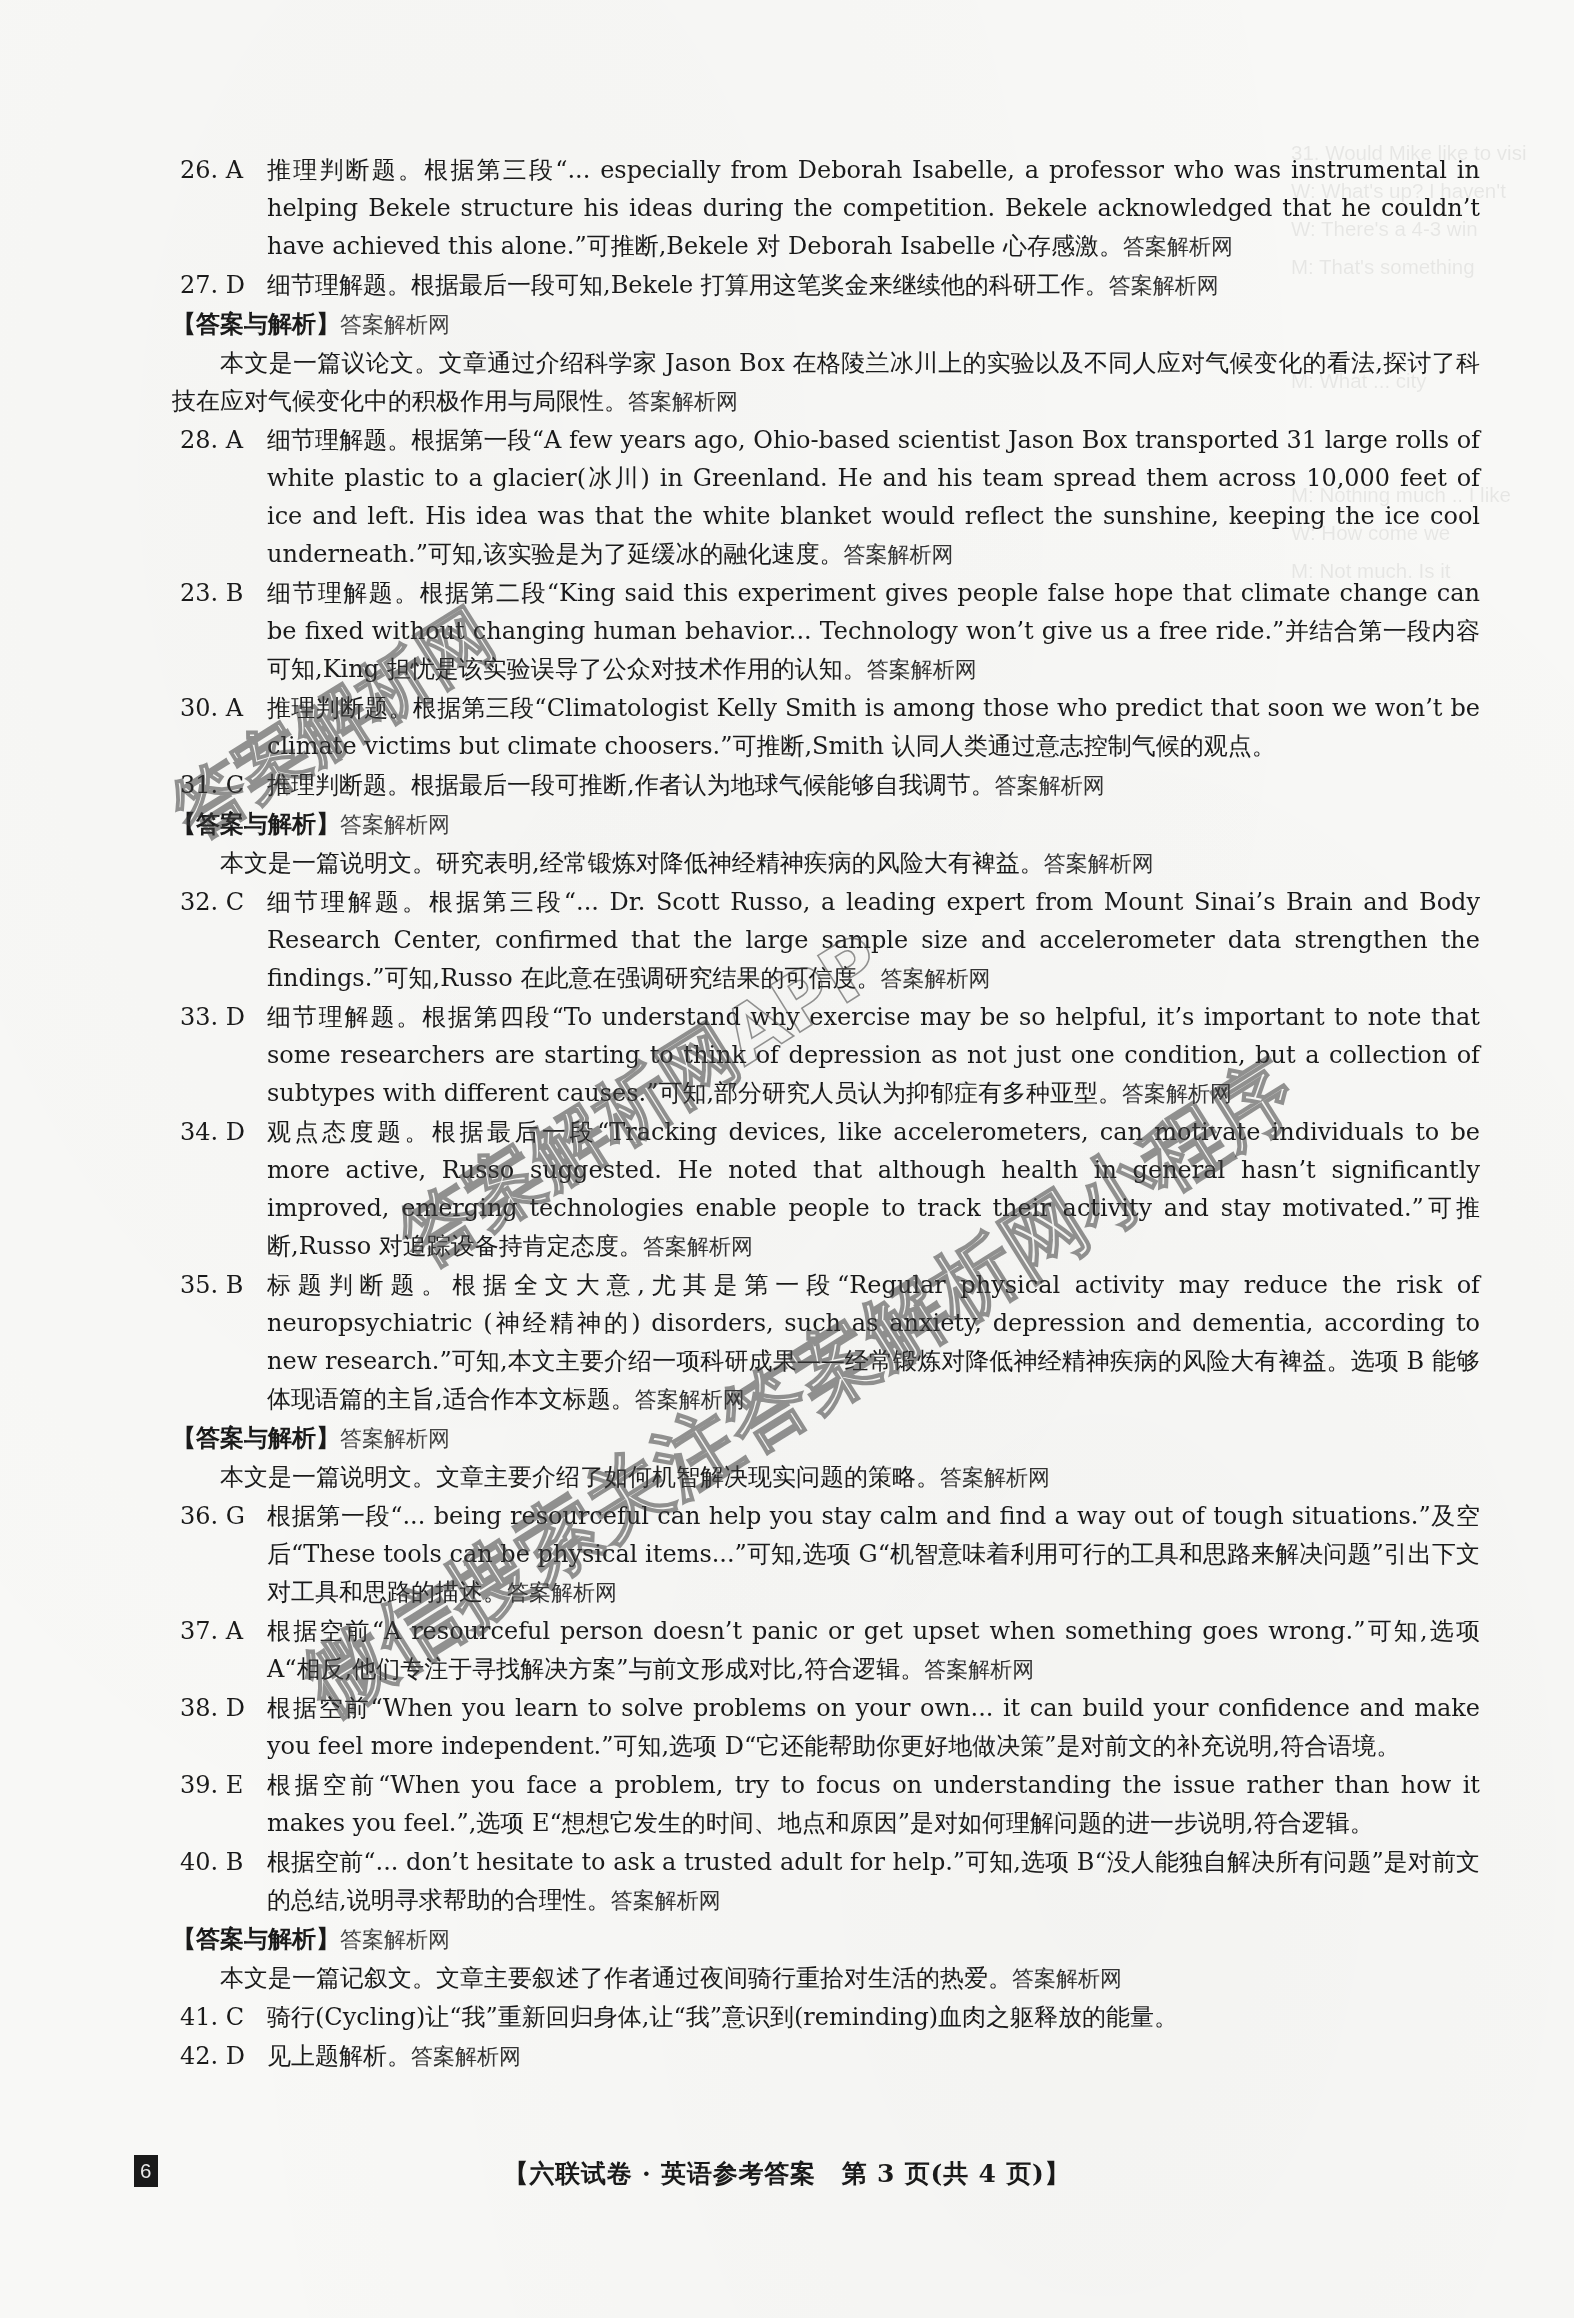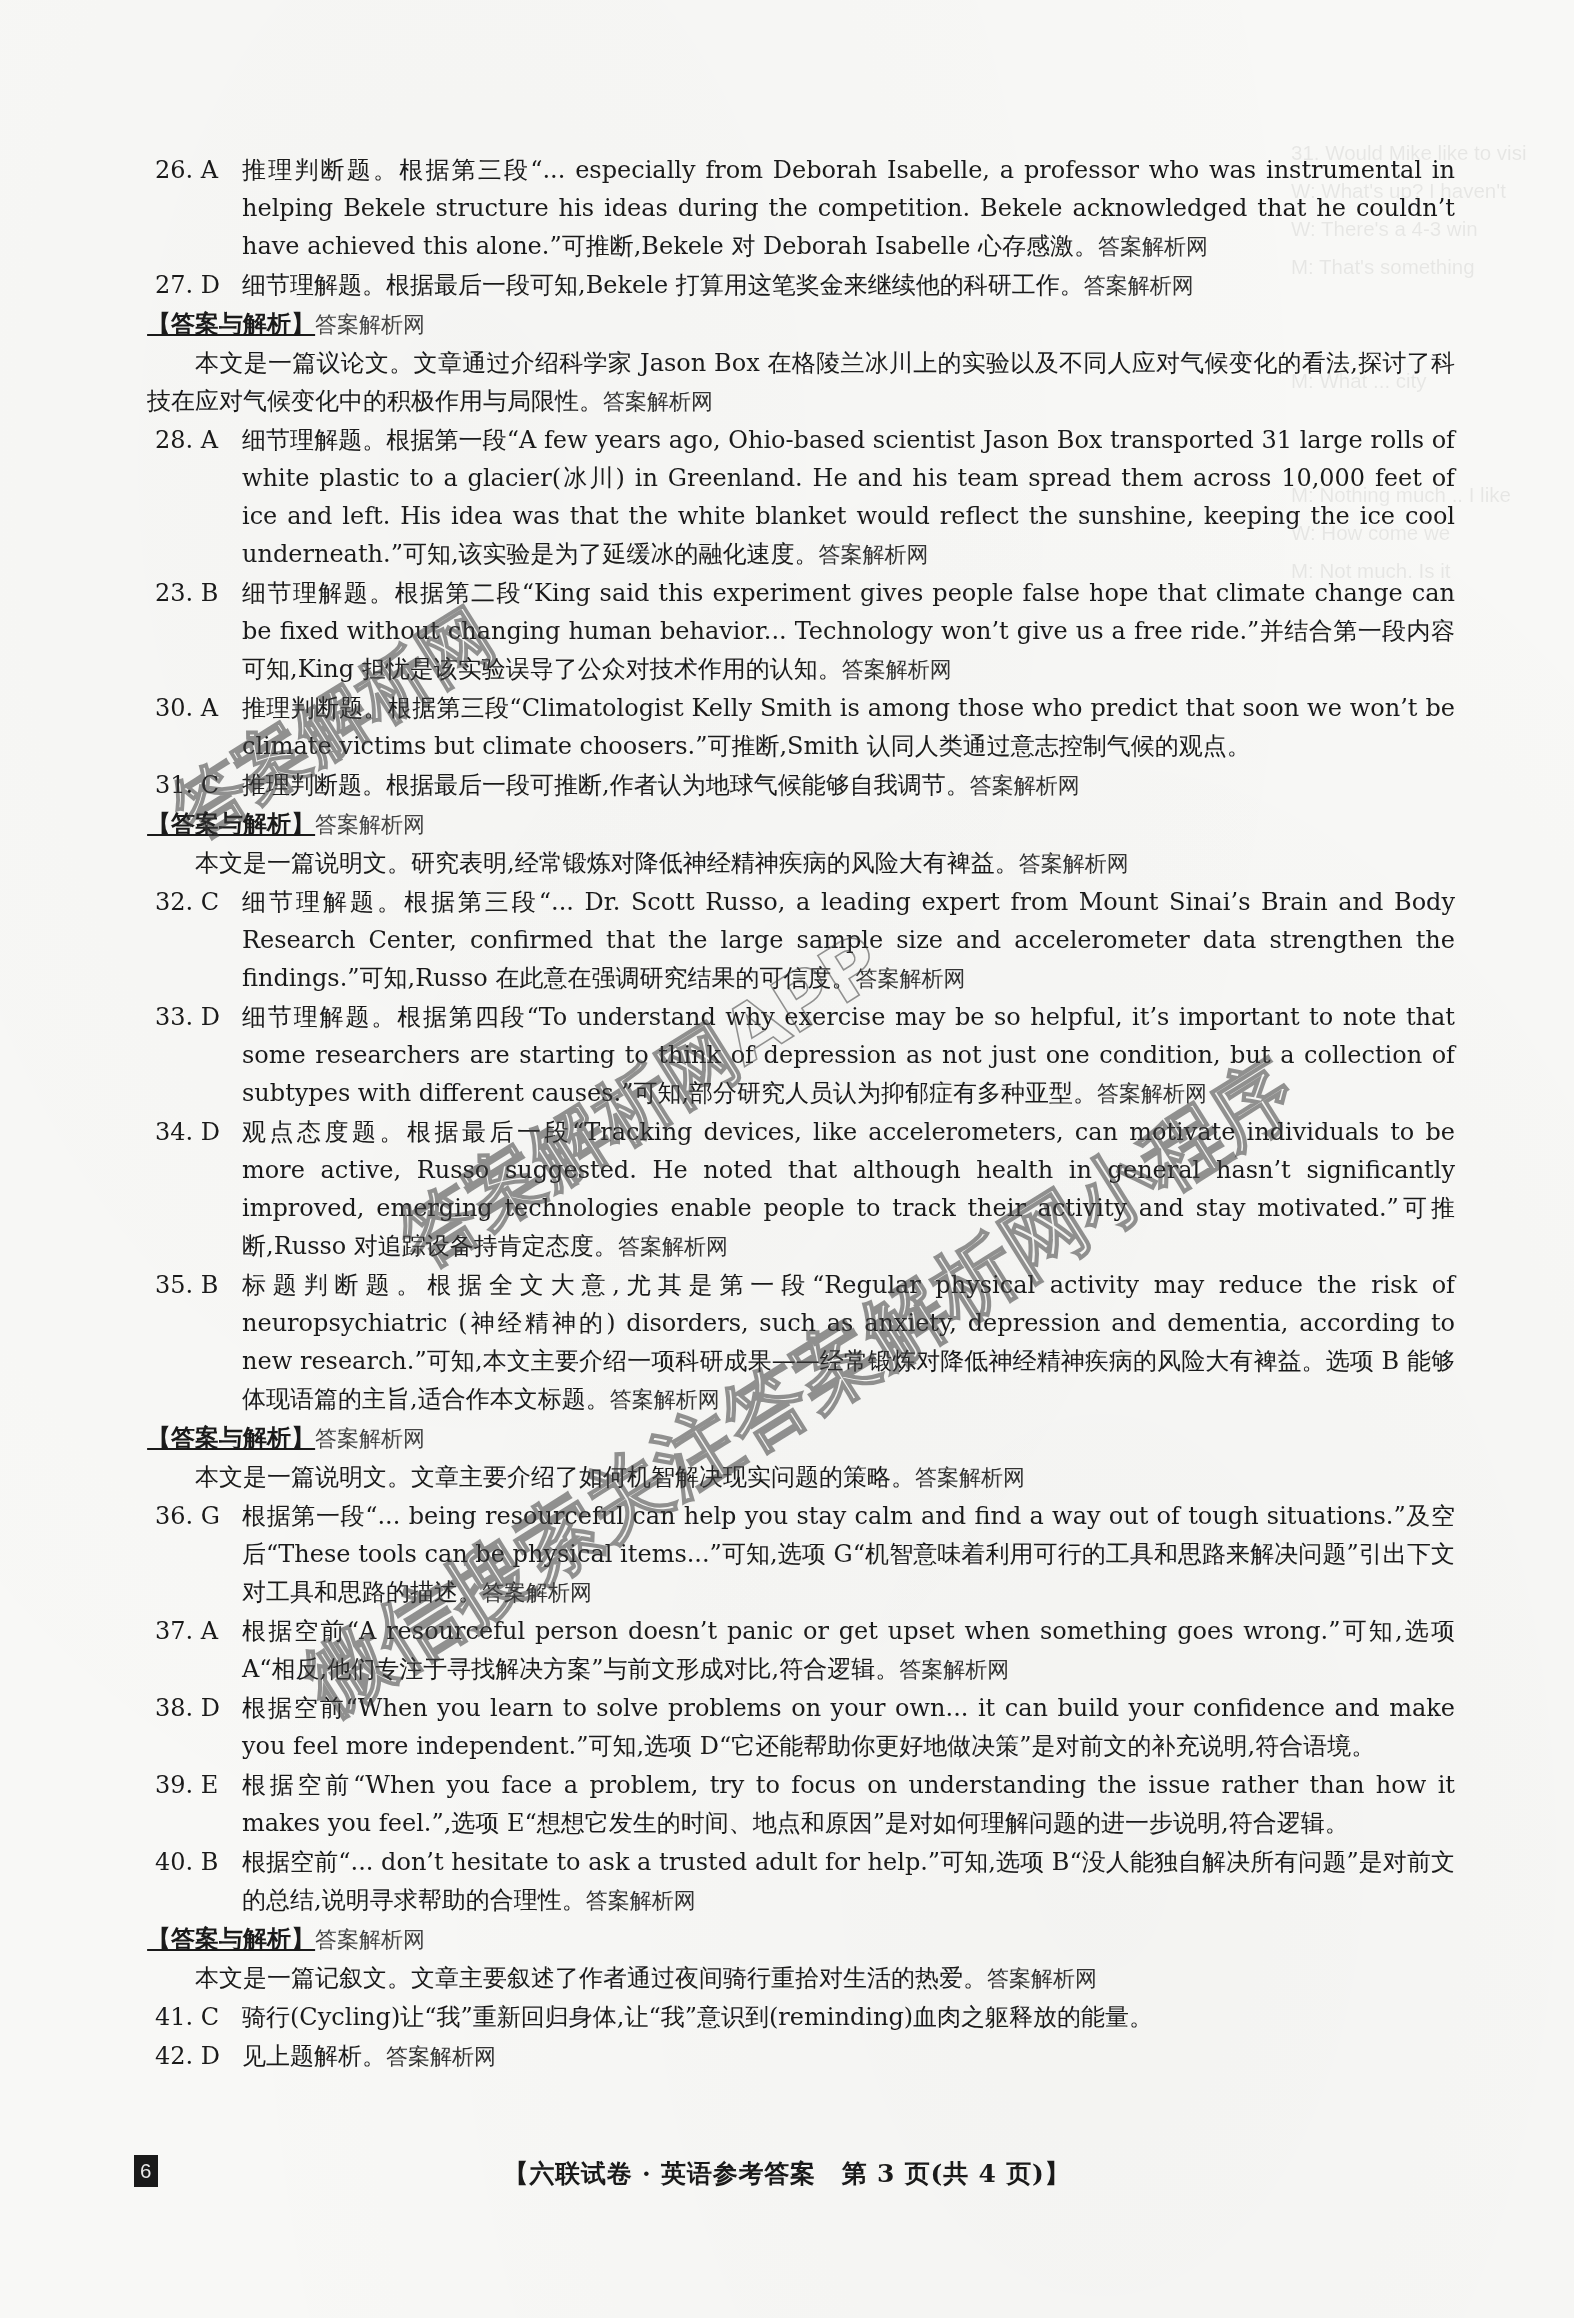--- a/index.html
+++ b/index.html
@@ -15,30 +15,30 @@
       radial-gradient(ellipse at 30% 20%, rgba(0,0,0,0.015), transparent 60%),
       radial-gradient(ellipse at 70% 80%, rgba(0,0,0,0.02), transparent 60%),
       #f8f8f6;
   }
   .bleed {
     position: absolute; left: 1291px; top: 134px; width: 268px;
     font-family: "Liberation Sans", sans-serif; font-size: 20.5px; line-height: 38px;
     color: rgba(0,0,0,0.07); white-space: nowrap; overflow: hidden;
   }
   .content {
-    position: absolute; left: 155px; top: 151px; width: 1300px;
+    position: absolute; left: 180px; top: 151px; width: 1300px;
     font-size: 24px; line-height: 38px;
   }
   .item { position: relative; padding-left: 87px; text-align: justify; }
   .item .num {
     position: absolute; left: 0; top: 0; width: 87px; white-space: nowrap;
   }
   .item .type { font-weight: normal; }
   .section-head { margin-left: -7.9px; }
-  .section-head .bracket { font-weight: bold; text-decoration: underline; }
+  .section-head .bracket { font-weight: bold; }
   .section-head .src { color: #444; font-family: "Liberation Sans", sans-serif; font-size: 22px; }
   .summary { text-indent: 2em; margin-left: -7.9px; text-align: justify; }
   .src { color: #333; font-family: "Liberation Sans", sans-serif; font-size: 22px; }
   .footer {
     position: absolute; left: 0; top: 2155px; width: 1574px; height: 39px;
   }
   .footer .badge {
     position: absolute; left: 134px; top: 0; width: 23.6px; height: 31.5px;
     background: #1a1a1a; color: #eaeaea; font-size: 20.5px; text-align: center; line-height: 31.5px;
     font-family: "Liberation Sans", sans-serif;

